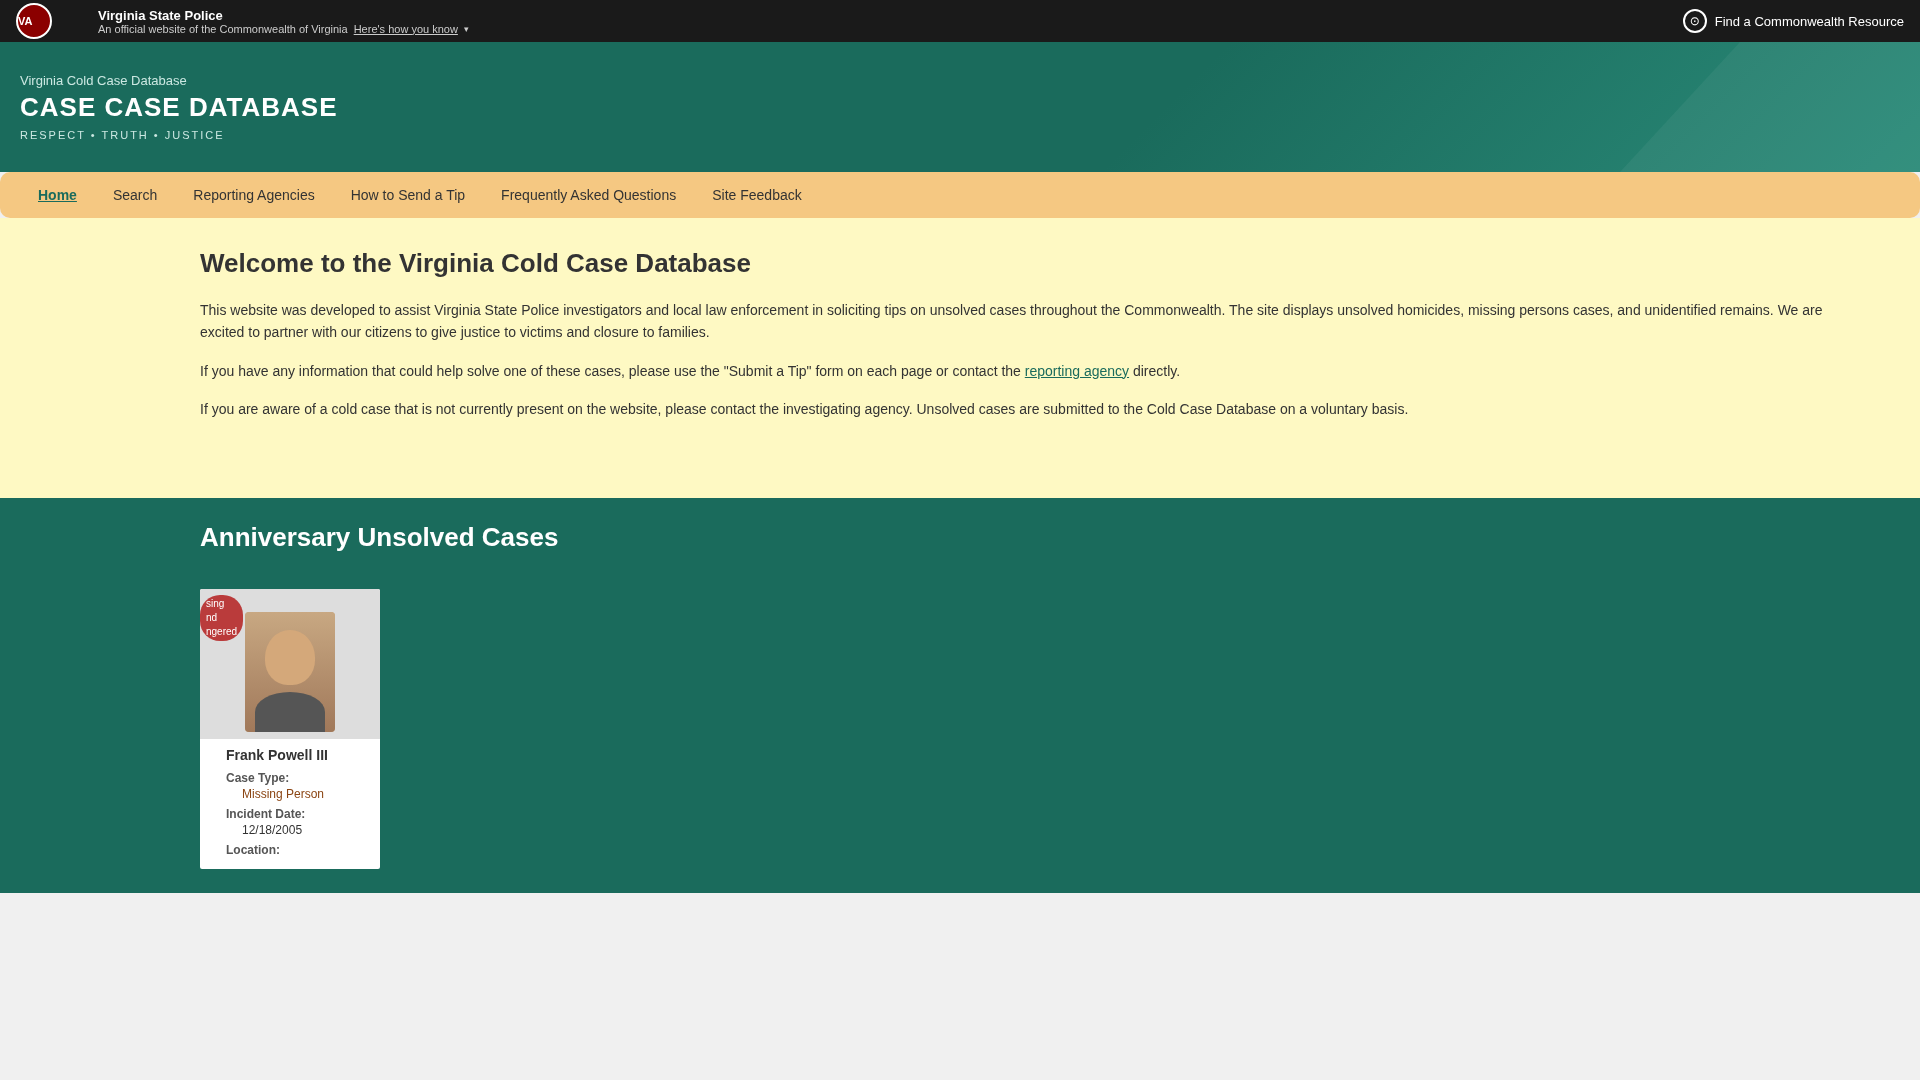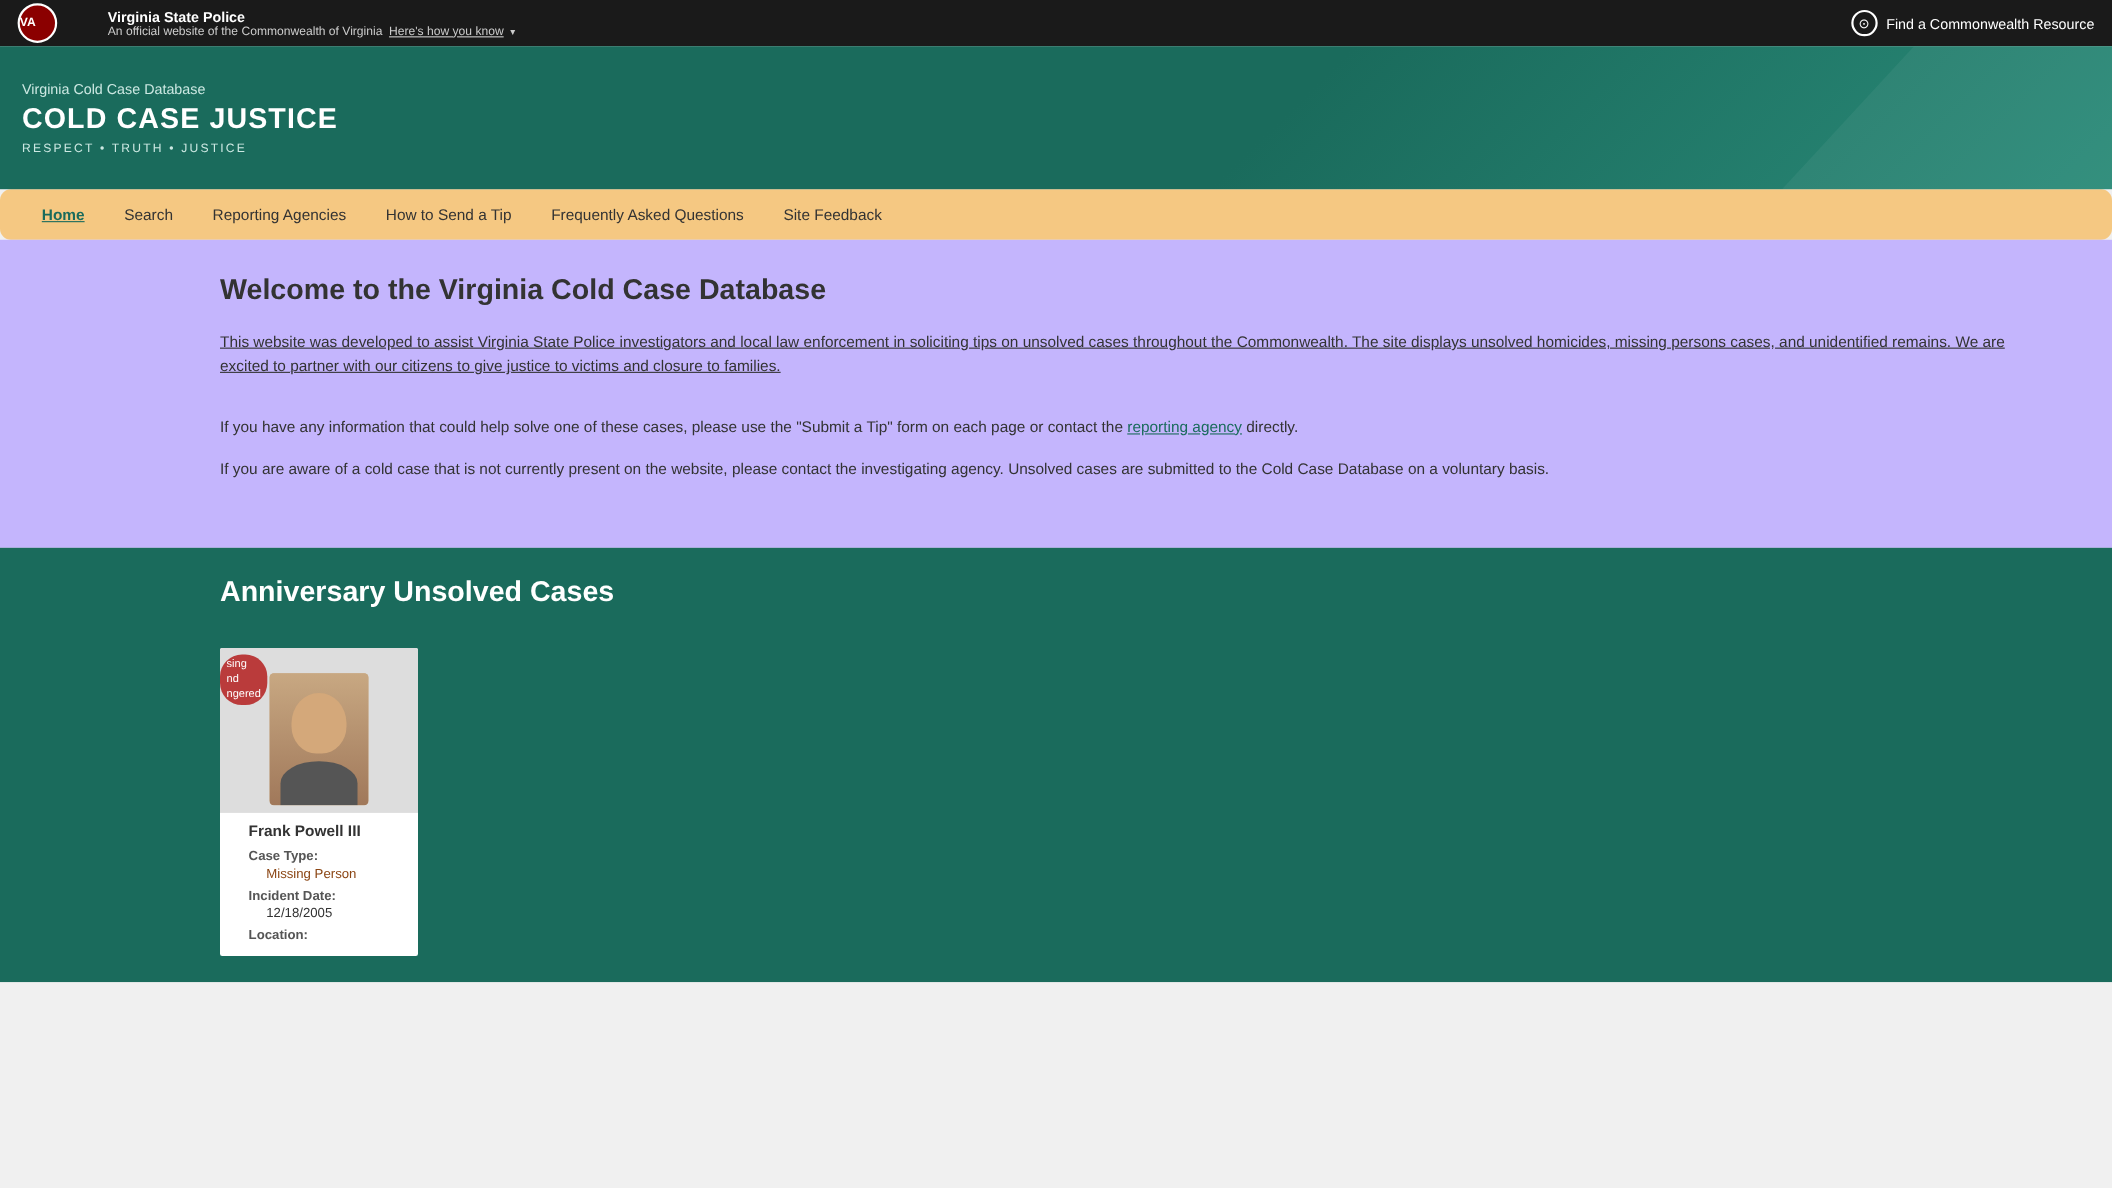--- a/index.html
+++ b/index.html
@@ -121,36 +121,35 @@
       white-space: nowrap;
     }
     .nav-item.active {
       color: #1a6b5c;
       text-decoration: underline;
       font-weight: 600;
     }
 
     
     #main-content {
-      background: #c4b5fd;
+      background: #fef9c3;
       padding: 30px 80px 30px 200px;
       min-height: 280px;
     }
     #welcome-title {
       font-size: 26px;
       font-weight: bold;
       color: #333;
       margin-bottom: 20px;
     }
     #intro-para1 {
       font-size: 14px;
       color: #333;
       line-height: 1.6;
-      margin-bottom: 33px;
-      text-decoration: underline;
+      margin-bottom: 16px;
     }
     #intro-para2 {
       font-size: 14px;
       color: #333;
       line-height: 1.6;
       margin-bottom: 16px;
     }
     #intro-para3 {
       font-size: 14px;
       color: #333;
@@ -286,21 +285,21 @@
   </div>
   <div id="commonwealth-resource">
     <div id="commonwealth-icon">⊙</div>
     <span>Find a Commonwealth Resource</span>
   </div>
 </div>
 
 <div id="header-banner">
   <div id="header-text">
     <div id="site-name-small">Virginia Cold Case Database</div>
-    <div id="site-name-large">COLD CASE JUSTICE</div>
+    <div id="site-name-large">CASE CASE DATABASE</div>
     <div id="site-tagline">RESPECT • TRUTH • JUSTICE</div>
   </div>
 </div>
 
 <div id="nav-bar">
   <a class="nav-item active">Home</a>
   <a class="nav-item">Search</a>
   <a class="nav-item">Reporting Agencies</a>
   <a class="nav-item">How to Send a Tip</a>
   <a class="nav-item">Frequently Asked Questions</a>

